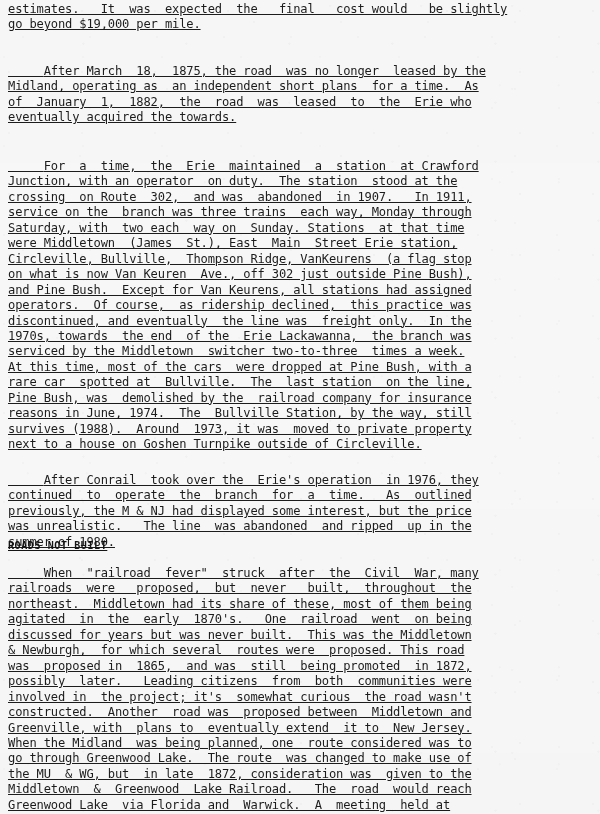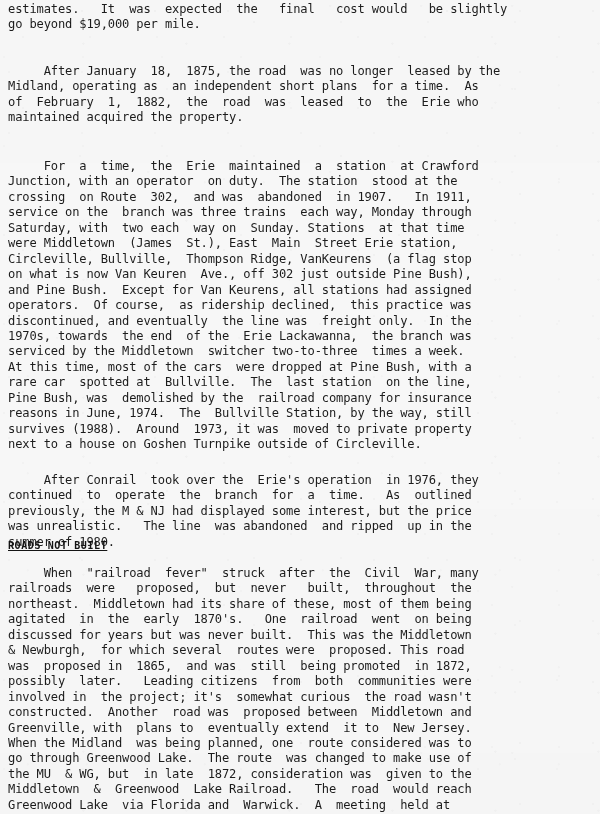--- a/index.html
+++ b/index.html
@@ -46,20 +46,21 @@
 
   .para {
     margin: 0;
     padding: 0;
     color: #1c1c1c;
     font-size: 12.1px;
     line-height: 15.45px;
     letter-spacing: -0.15px;
     text-align: justify;
     white-space: pre-wrap;
+    text-decoration: underline;
     -webkit-font-smoothing: none;
   }
 
   .para .line {
     display: block;
   }
 
   .heading {
     margin: 0;
     color: #141414;
@@ -78,21 +79,21 @@
 
 <div id="page" style="background: rgb(247, 247, 247);">
 
   <div id="scan-noise"></div>
 
   <div id="text-body">
       <div class="blk" style="top: 2px;">
         <p class="para"><span class="line">estimates.   It  was  expected  the   final   cost would   be slightly</span><span class="line">go beyond $19,000 per mile.</span></p>
       </div>
       <div class="blk" style="top: 64px;">
-        <p class="para"><span class="line">     After January  18,  1875, the road  was no longer  leased by the</span><span class="line">Midland, operating as  an independent short plans  for a time.  As</span><span class="line">of  February  1,  1882,  the  road  was  leased  to  the  Erie who</span><span class="line">maintained acquired the property.</span></p>
+        <p class="para"><span class="line">     After March  18,  1875, the road  was no longer  leased by the</span><span class="line">Midland, operating as  an independent short plans  for a time.  As</span><span class="line">of  January  1,  1882,  the  road  was  leased  to  the  Erie who</span><span class="line">eventually acquired the towards.</span></p>
       </div>
       <div class="blk" style="top: 159px;">
         <p class="para"><span class="line">     For  a  time,  the  Erie  maintained  a  station  at Crawford</span><span class="line">Junction, with an operator  on duty.  The station  stood at the</span><span class="line">crossing  on Route  302,  and was  abandoned  in 1907.   In 1911,</span><span class="line">service on the  branch was three trains  each way, Monday through</span><span class="line">Saturday, with  two each  way on  Sunday. Stations  at that time</span><span class="line">were Middletown  (James  St.), East  Main  Street Erie station,</span><span class="line">Circleville, Bullville,  Thompson Ridge, VanKeurens  (a flag stop</span><span class="line">on what is now Van Keuren  Ave., off 302 just outside Pine Bush),</span><span class="line">and Pine Bush.  Except for Van Keurens, all stations had assigned</span><span class="line">operators.  Of course,  as ridership declined,  this practice was</span><span class="line">discontinued, and eventually  the line was  freight only.  In the</span><span class="line">1970s, towards  the end  of the  Erie Lackawanna,  the branch was</span><span class="line">serviced by the Middletown  switcher two-to-three  times a week.</span><span class="line">At this time, most of the cars  were dropped at Pine Bush, with a</span><span class="line">rare car  spotted at  Bullville.  The  last station  on the line,</span><span class="line">Pine Bush, was  demolished by the  railroad company for insurance</span><span class="line">reasons in June, 1974.  The  Bullville Station, by the way, still</span><span class="line">survives (1988).  Around  1973, it was  moved to private property</span><span class="line">next to a house on Goshen Turnpike outside of Circleville.</span></p>
       </div>
       <div class="blk" style="top: 431px; margin-top: 42px;">
         <p class="para"><span class="line">     After Conrail  took over the  Erie's operation  in 1976, they</span><span class="line">continued  to  operate  the  branch  for  a  time.   As  outlined</span><span class="line">previously, the M &amp; NJ had displayed some interest, but the price</span><span class="line">was unrealistic.   The line  was abandoned  and ripped  up in the</span><span class="line">summer of 1980.</span></p>
       </div>
       <div class="blk" style="top: 538px;">
         <div class="heading">ROADS NOT BUILT</div>
       </div>

